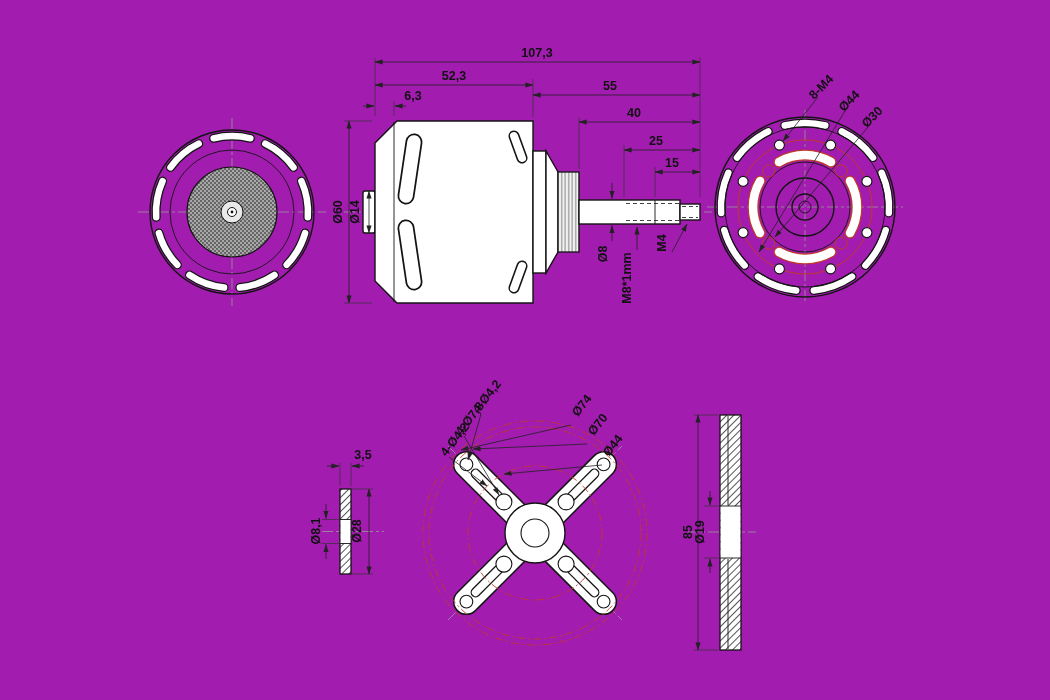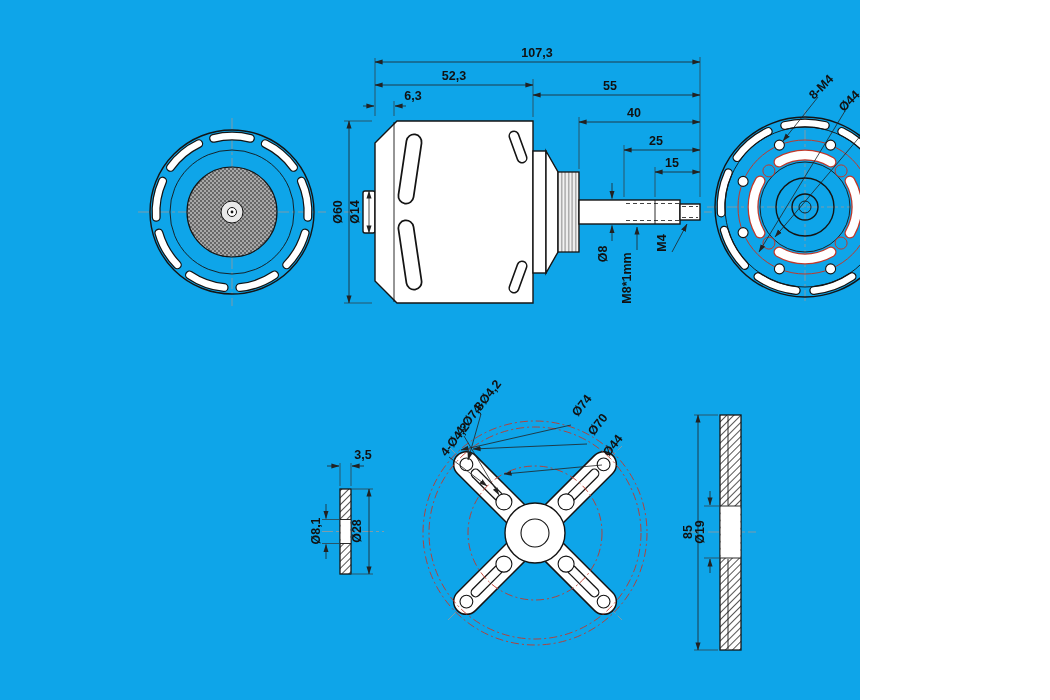--- a/index.html
+++ b/index.html
@@ -1,16 +1,16 @@
 <!DOCTYPE html>
 <html><head>
 <meta charset="utf-8">
 <style>
   html,body{margin:0;padding:0;background:#ffffff;}
-  .stage{width:860px;height:700px;background:#0ea5e9;position:relative;overflow:hidden;}
+  .stage{width:1050px;height:700px;background:#a21caf;position:relative;overflow:hidden;}
   svg{display:block;}
   
   .ol  {fill:#ffffff;stroke:#141414;stroke-width:1.4;}
   .oln {fill:none;stroke:#141414;stroke-width:1.4;}
   .thin{fill:none;stroke:#141414;stroke-width:0.9;}
   .hole{fill:#ffffff;stroke:#141414;stroke-width:1.1;}
   .diml{stroke:#222;stroke-width:0.8;fill:none;marker-start:url(#arr);marker-end:url(#arr);}
   .dime{stroke:#222;stroke-width:0.8;fill:none;marker-end:url(#arr);}
   .ext {stroke:#333;stroke-width:0.7;fill:none;}
   .cl  {stroke:#9a9a9a;stroke-width:0.8;fill:none;stroke-dasharray:11 3 3 3;}

